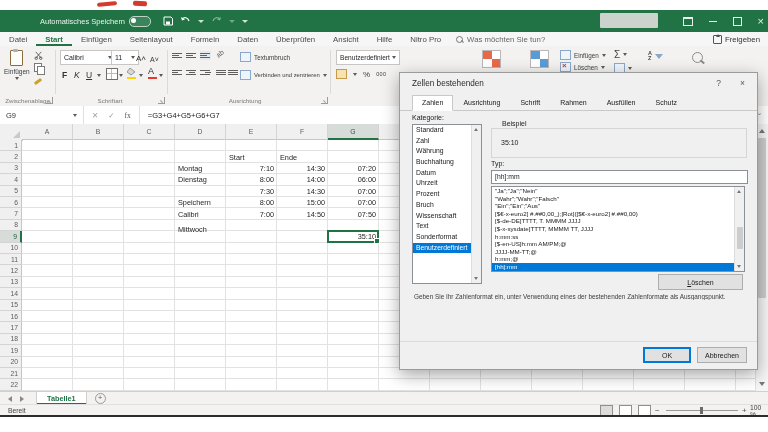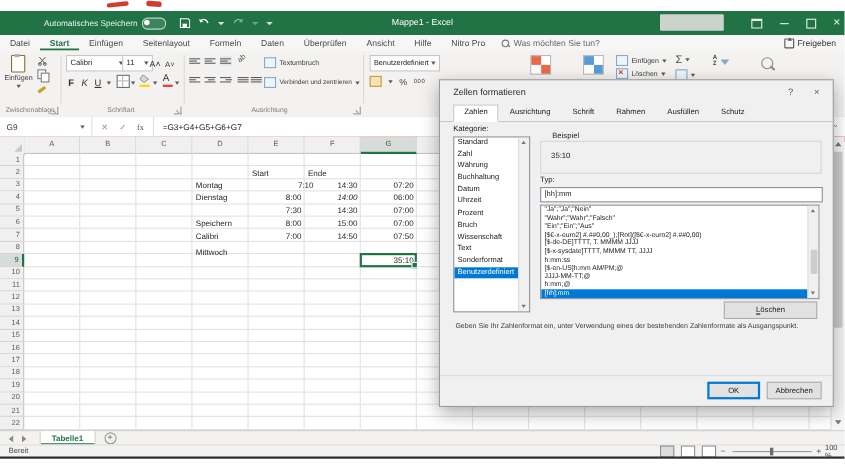--- a/index.html
+++ b/index.html
@@ -158,21 +158,20 @@
           <path d="M1 1 L2 4.5 L5 3.5 Z" fill="#fff"></path>
         </svg>
       <span class="caret-w"></span>
       <svg width="11" height="10" viewBox="0 0 11 10" style="opacity:.45">
           <path d="M9 3 C7 1,3 1,2 5" fill="none" stroke="#fff" stroke-width="1.2"></path>
           <path d="M10 1 L9 4.5 L6 3.5 Z" fill="#fff"></path>
         </svg>
       <span class="caret-w" style="opacity:.45"></span>
       <span class="caret-w"></span>
     </div>
-    <div class="doc-title">Mappe1 - Excel</div>
     <div class="tbox"></div>
     <div class="winbtns">
       <span class="ic-ribopt"></span>
       <span class="ic-min"></span>
       <span class="ic-max"></span>
       <span style="font-size:11px;line-height:10px;">×</span>
     </div>
   </div>
 
   <div class="tabrow">
@@ -739,26 +738,26 @@
       <div class="gcell" style="left: 430px; top: 255.4px; width: 51px; height: 11.4px;"></div>
       <div class="gcell" style="left: 481px; top: 255.4px; width: 51px; height: 11.4px;"></div>
       <div class="gcell" style="left: 532px; top: 255.4px; width: 51px; height: 11.4px;"></div>
       <div class="gcell" style="left: 583px; top: 255.4px; width: 51px; height: 11.4px;"></div>
       <div class="gcell" style="left: 634px; top: 255.4px; width: 51px; height: 11.4px;"></div>
       <div class="gcell" style="left: 685px; top: 255.4px; width: 51px; height: 11.4px;"></div>
       <div class="gcell" style="left: 736px; top: 255.4px; width: 51px; height: 11.4px;"></div>
       <div class="gval al" style="left: 226px; top: 27.4px; width: 51px; height: 11.4px;">Start</div>
       <div class="gval al" style="left: 277px; top: 27.4px; width: 51px; height: 11.4px;">Ende</div>
       <div class="gval al" style="left: 175px; top: 38.8px; width: 51px; height: 11.4px;">Montag</div>
-      <div class="gval ar" style="left: 237px; top: 38.8px; width: 51px; height: 11.4px;">7:10</div>
+      <div class="gval ar" style="left: 226px; top: 38.8px; width: 51px; height: 11.4px;">7:10</div>
       <div class="gval ar" style="left: 277px; top: 38.8px; width: 51px; height: 11.4px;">14:30</div>
       <div class="gval ar" style="left: 328px; top: 38.8px; width: 51px; height: 11.4px;">07:20</div>
       <div class="gval al" style="left: 175px; top: 50.2px; width: 51px; height: 11.4px;">Dienstag</div>
       <div class="gval ar" style="left: 226px; top: 50.2px; width: 51px; height: 11.4px;">8:00</div>
-      <div class="gval ar" style="left: 277px; top: 50.2px; width: 51px; height: 11.4px; font-style: italic;">14:00</div>
+      <div class="gval ar" style="left: 277px; top: 50.2px; width: 51px; height: 11.4px;">14:00</div>
       <div class="gval ar" style="left: 328px; top: 50.2px; width: 51px; height: 11.4px;">06:00</div>
       <div class="gval al" style="left: 175px; top: 56px; width: 51px; height: 11.4px; margin-top: 44px;">Mittwoch</div>
       <div class="gval ar" style="left: 226px; top: 61.6px; width: 51px; height: 11.4px;">7:30</div>
       <div class="gval ar" style="left: 277px; top: 61.6px; width: 51px; height: 11.4px;">14:30</div>
       <div class="gval ar" style="left: 328px; top: 61.6px; width: 51px; height: 11.4px;">07:00</div>
       <div class="gval al" style="left: 175px; top: 73px; width: 51px; height: 11.4px;">Speichern</div>
       <div class="gval ar" style="left: 226px; top: 73px; width: 51px; height: 11.4px;">8:00</div>
       <div class="gval ar" style="left: 277px; top: 73px; width: 51px; height: 11.4px;">15:00</div>
       <div class="gval ar" style="left: 328px; top: 73px; width: 51px; height: 11.4px;">07:00</div>
       <div class="gval al" style="left: 175px; top: 84.4px; width: 51px; height: 11.4px;">Calibri</div>
@@ -769,21 +768,21 @@
       <div class="gsel" style="left: 327px; top: 106.2px; width: 52px; height: 12.4px;"></div>
     </div>
 
   <div class="vscroll">
     <span class="varrow" style="top:5px;border-bottom:4px solid #777;"></span>
     <span class="vthumb" style="top:14px;height:160px;"></span>
     <span class="varrow" style="bottom:5px;border-top:4px solid #777;"></span>
   </div>
 
   <div class="dialog">
-    <div class="dtitle">Zellen formatieren</div>
+    <div class="dtitle">Zellen bestehenden</div>
     <div class="dhelp" style="right:36px;">?</div>
     <div class="dhelp" style="right:12px;">×</div>
     <div class="dtabs">
       <div class="dtab active">Zahlen</div>
         <div class="dtab">Ausrichtung</div>
         <div class="dtab">Schrift</div>
         <div class="dtab">Rahmen</div>
         <div class="dtab">Ausfüllen</div>
         <div class="dtab">Schutz</div>
     </div>

